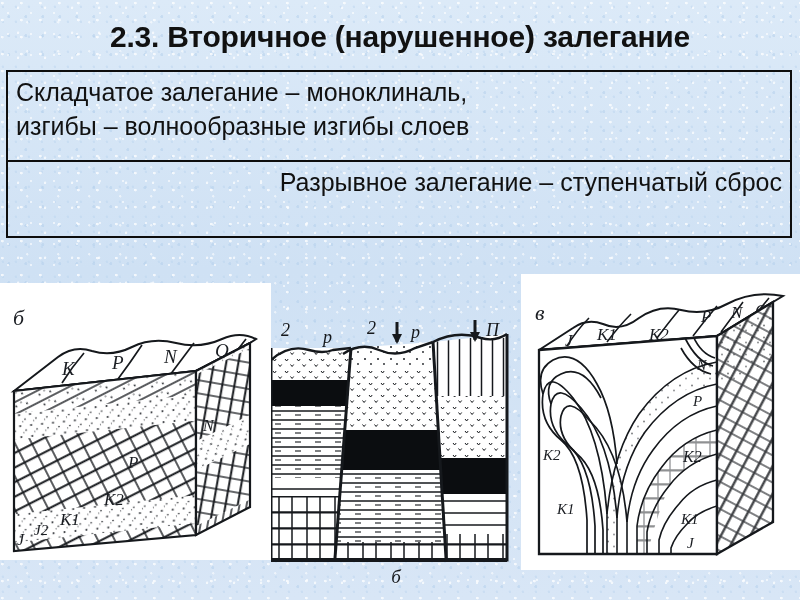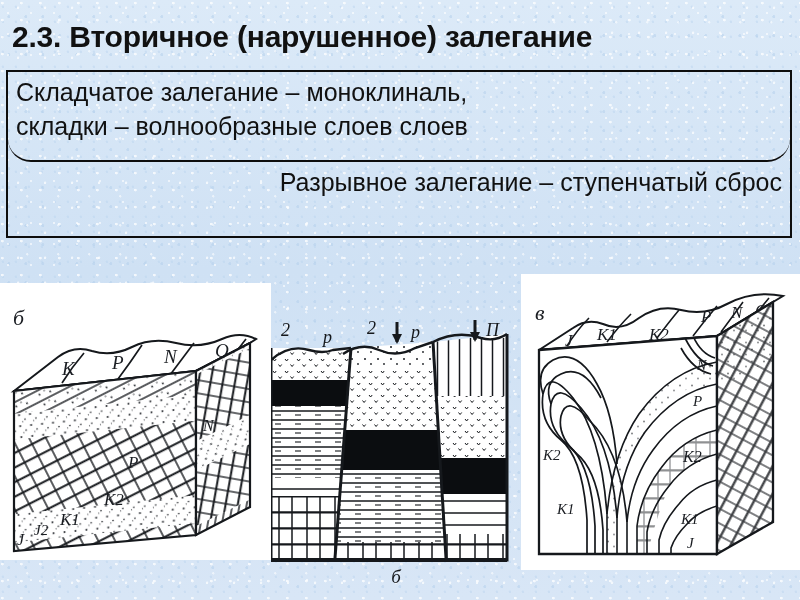--- a/index.html
+++ b/index.html
@@ -37,40 +37,40 @@
     position: absolute;
     left: 12px;
     top: 22px;
     width: 776px;
     font-size: 30px;
     font-weight: bold;
     color: #111111;
     letter-spacing: -0.2px;
     white-space: nowrap;
     line-height: 1.0;
+    text-align: center;
   }
 
   
   #text-table {
     position: absolute;
     left: 6px;
     top: 70px;
     width: 786px;
     height: 168px;
     border: 2px solid #0d0d0d;
     box-sizing: border-box;
     background: transparent;
   }
   .trow {
     box-sizing: border-box;
     padding: 3px 8px 2px 8px;
     color: #111111;
     font-size: 25px;
     line-height: 1.36;
-    border-radius: 23px;
   }
   #row-fold {
     height: 90px;
     border-bottom: 2px solid #0d0d0d;
   }
   #row-fault {
     height: 74px;
     text-align: right;
   }
   .tline { white-space: nowrap; }
@@ -119,21 +119,21 @@
 <body>
 
 <div id="slide"></div>
 
 <div id="title">2.3. Вторичное (нарушенное) залегание</div>
 
 <div id="text-table">
 
   <div class="trow" id="row-fold">
     <div class="tline">Складчатое залегание – моноклиналь,</div>
-    <div class="tline">складки – волнообразные слоев слоев</div>
+    <div class="tline">изгибы – волнообразные изгибы слоев</div>
   </div>
 
   <div class="trow" id="row-fault">
     <div class="tline">Разрывное залегание – ступенчатый сброс</div>
   </div>
 
 </div>
 
 <div class="fig" id="fig-b-block">
   <svg width="271" height="277" viewBox="0 0 271 277">

